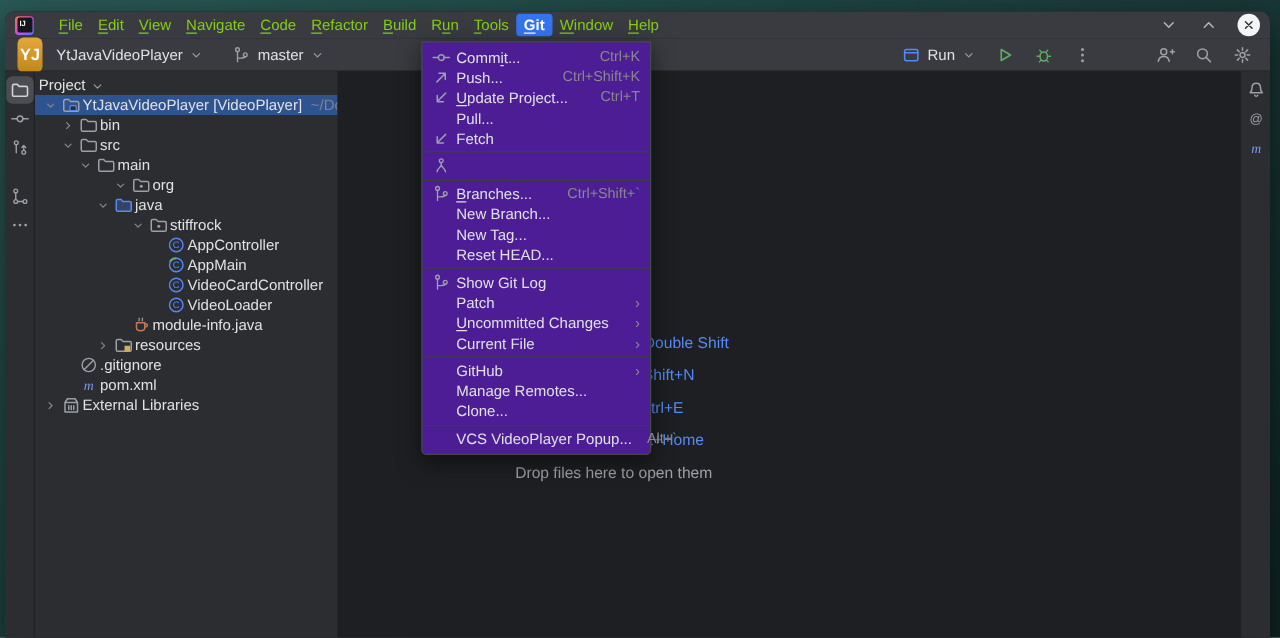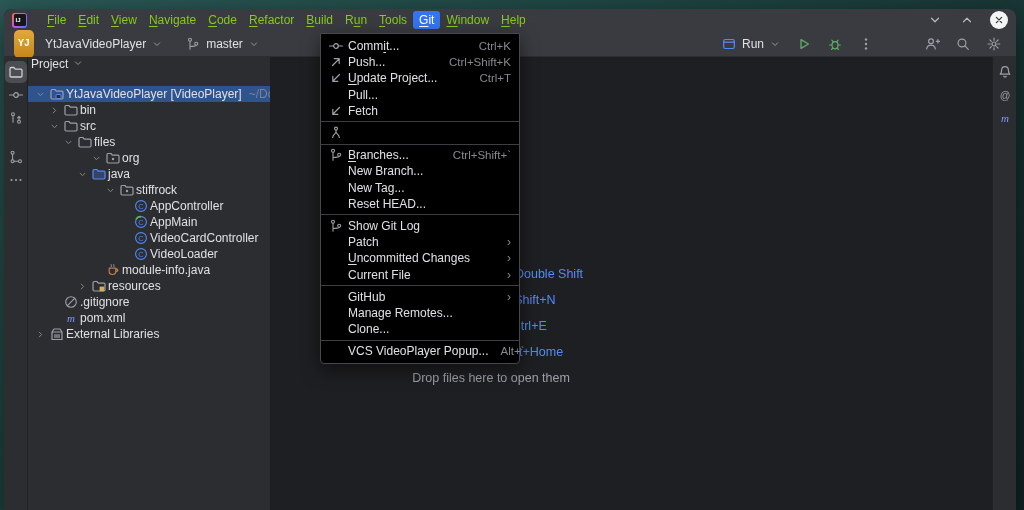--- a/index.html
+++ b/index.html
@@ -16,62 +16,62 @@
   }
   
   .titlebar { height:22px; background:#393b40; display:flex; align-items:center; padding:0 8px; }
   .app-icon { width:15px; height:15px; border-radius:3px; padding:1.5px;
     background:linear-gradient(135deg,#ff6f3d,#c94bf0 55%,#3f7dff); margin-right:14px; flex:none; }
   .app-icon-inner { width:100%; height:100%; background:#16171a; border-radius:1.5px;
     color:#fff; font-size:6px; font-weight:bold; line-height:12px; text-align:left; padding-left:2px; }
   .menubar { display:flex; align-items:center; height:100%; }
   .menu-item { padding:2px 6px; border-radius:3px; cursor:default; color:#84cc16; }
   .menu-item .mn { text-decoration:underline; text-underline-offset:2px; }
-  .menu-item.active { background:#3574f0; color:#ffffff; }
+  .menu-item.active { background:#3574f0; color:#ffffff;font-weight:bold; }
   .win-controls { margin-left:auto; display:flex; align-items:center; gap:14px; }
   .win-btn { width:18px; height:18px; display:flex; align-items:center; justify-content:center; color:#b6b9bf; }
   .win-btn.close { background:#f3f4f6; border-radius:50%; color:#2b2d30; }
   
   .toolbar { height:26px; background:#393b40; display:flex; align-items:center; padding:0 10px; border-bottom:1px solid #2b2d30; }
   .avatar { width:20px; height:28px; border-radius:5px; background:linear-gradient(180deg,#e3a83a,#c2851a);
-    color:#fff; font-size:10px; font-weight:bold; display:flex; align-items:center; justify-content:center; margin-right:7px;font-family:Liberation Mono, monospace; }
+    color:#fff; font-size:13px; font-weight:bold; display:flex; align-items:center; justify-content:center; margin-right:7px; }
   .tb-widget { display:flex; align-items:center; gap:5px; padding:2px 4px; border-radius:4px; color:#dfe1e5; }
   .tb-sep { width:14px; }
   .tb-right { margin-left:auto; display:flex; align-items:center; gap:7px; }
   .tb-btn { width:24px; height:22px; display:flex; align-items:center; justify-content:center; border-radius:4px; }
   .tb-gap { width:28px; }
   
   .main { position:absolute; left:0; right:0; top:48px; bottom:0; display:flex; }
   .stripe { width:24px; background:#2b2d30; padding-top:4px; display:flex; flex-direction:column; align-items:center; flex:none; }
   .stripe.left  { border-right:1px solid rgba(0,0,0,.25); }
   .stripe.right { border-left:1px solid rgba(0,0,0,.25); }
   .stripe-item { width:22px; height:22px; display:flex; align-items:center; justify-content:center; border-radius:5px; margin-bottom:1px; }
   .stripe-item.active { background:#4b4d52; }
   .stripe-div { height:16px; }
   
   .panel { width:243px; background:#2b2d30; flex:none; border-right:1px solid #1e1f22; overflow:hidden; }
-  .panel-header { height:28px; display:flex; align-items:flex-start; padding-left:3px; gap:4px; color:#dfe1e5; }
+  .panel-header { height:18px; display:flex; align-items:flex-end; padding-left:3px; gap:4px; color:#dfe1e5; }
   .tree { padding-top:1px; }
   .tree-row { height:16px; display:flex; align-items:center; white-space:nowrap; overflow:hidden; }
   .tree-row.selected { background:#2e538f; }
   .t-pad { flex:none; }
   .t-chev { width:16px; flex:none; display:flex; align-items:center; justify-content:center; }
   .t-icon { width:18px; flex:none; display:flex; align-items:center; justify-content:center; }
   .t-label { color:#dfe1e5; }
   .t-label.orange { color:#cf8570; }
   .t-suffix { color:#7f838a; margin-left:7px; }
   
   .editor { flex:1; position:relative; background:#1e1f22; }
   .hints { position:absolute; left:50px; top:204px; width:340px; text-align:center; z-index:1; }
   .hint-line { height:26px; line-height:26px; color:#87898e; font-size:12.5px; }
   .hint-key { color:#548af7; margin-left:7px; }
   .drop-line { height:26px; line-height:26px; color:#9da0a8; font-size:12.5px; }
   
-  .popup { position:absolute; left:316px; top:24px; width:200px; z-index:10;
-    background:#000000; border:1px solid #46484e; border-radius:0 0 4px 4px;
+  .popup { position:absolute; left:333px; top:24px; width:184px; z-index:10;
+    background:#4c1d95; border:1px solid #46484e; border-radius:0 0 4px 4px;
     box-shadow:0 6px 18px rgba(0,0,0,.5); padding:4px 0; }
   .psep { height:1px; background:#3c3e44; margin:2.5px 0; }
   .pitem { height:16.2px; display:flex; align-items:center; padding:0 8px 0 7px; font-size:12px; color:#dfe1e5; }
   .pi-icon { width:16px; flex:none; display:flex; align-items:center; justify-content:center; margin-right:4px; }
   .pi-label { flex:1; white-space:nowrap; }
   .pi-label .mn { text-decoration:underline; text-underline-offset:2px; }
   .pi-short { color:#87898e; font-size:11.5px; margin-left:12px; }
   .pi-arrow { color:#87898e; font-size:12px; margin-left:12px; }
   svg { display:block; }
 </style>
@@ -317,21 +317,21 @@
             <span class="t-chev">
               <svg width="11" height="11" viewBox="0 0 16 16" fill="none">
                 <path d="M4.5 6.2l3.5 3.5 3.5-3.5" stroke="#87898e" stroke-width="1.4" stroke-linecap="round" stroke-linejoin="round" fill="none"></path>
               </svg>
             </span>
             <span class="t-icon">
               <svg width="16" height="16" viewBox="0 0 16 16" fill="none">
                 <path d="M2 4.7c0-.7.5-1.2 1.2-1.2h2.7l1.4 1.6h5.5c.7 0 1.2.5 1.2 1.2v5.5c0 .7-.5 1.2-1.2 1.2H3.2c-.7 0-1.2-.5-1.2-1.2z" stroke="#9da0a8" stroke-width="1.2" stroke-linecap="round" stroke-linejoin="round" fill="none"></path>
               </svg>
             </span>
-            <span class="t-label">files</span>
+            <span class="t-label">main</span>
           </div>
           <div class="tree-row">
             <span class="t-pad" style="width: 60px;"></span>
             <span class="t-chev">
               <svg width="11" height="11" viewBox="0 0 16 16" fill="none">
                 <path d="M4.5 6.2l3.5 3.5 3.5-3.5" stroke="#87898e" stroke-width="1.4" stroke-linecap="round" stroke-linejoin="round" fill="none"></path>
               </svg>
             </span>
             <span class="t-icon">
               <svg width="16" height="16" viewBox="0 0 16 16" fill="none">

